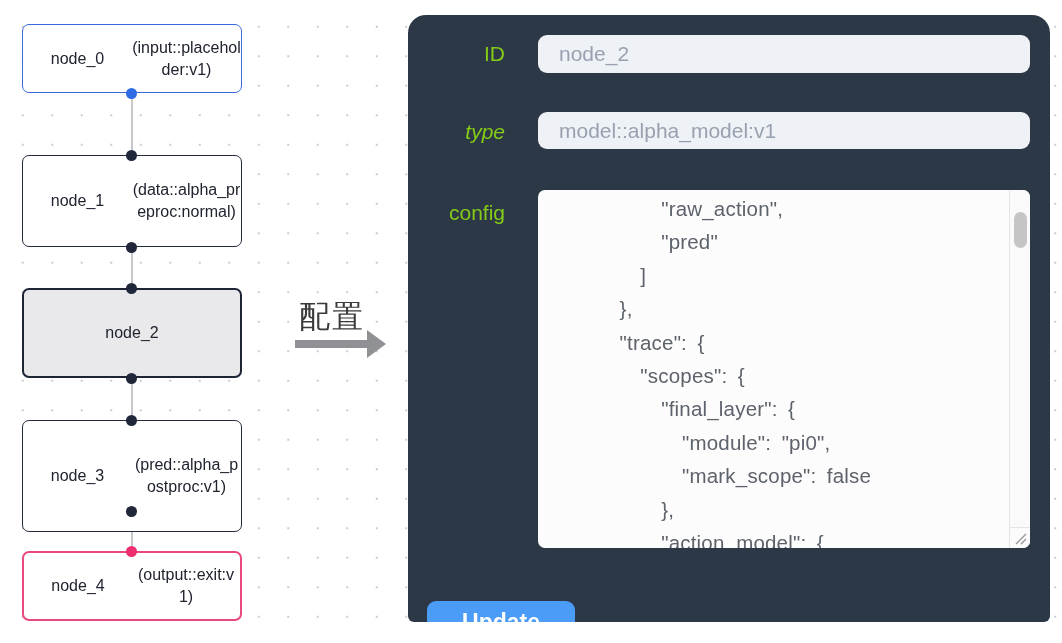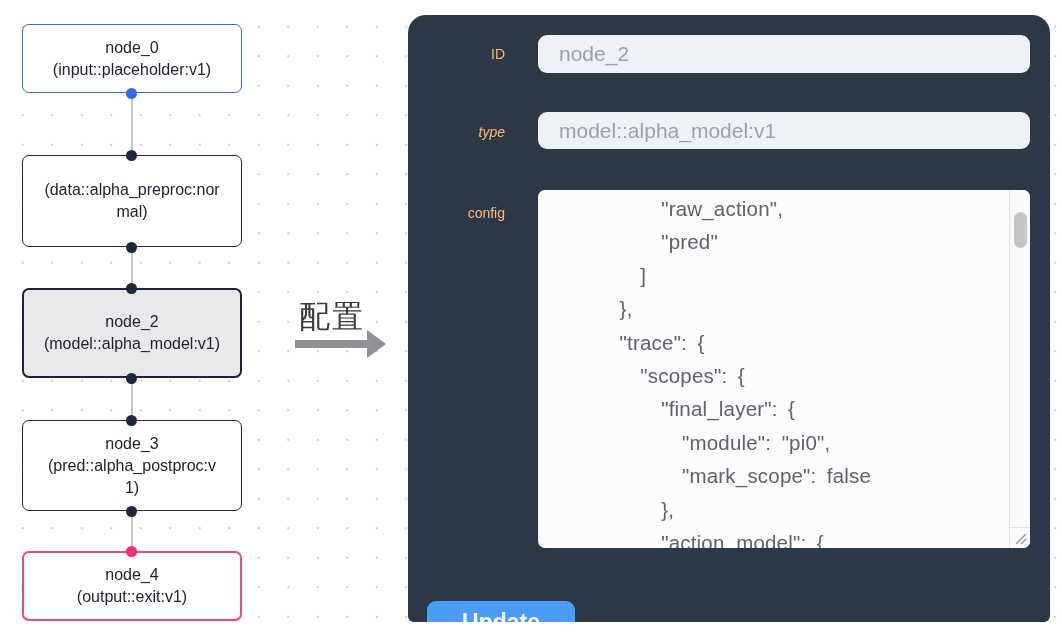--- a/index.html
+++ b/index.html
@@ -9,28 +9,28 @@
     background-color:#ffffff;
     background-image:radial-gradient(circle,#c9ccd2 1.3px,transparent 1.5px);
     background-size:29.5px 29.5px;
     background-position:8px 12px;
   }
   
   .edge{position:absolute;left:130.5px;width:2px;background:#c6c7cb;}
   .gnode{
     position:absolute;left:22px;width:220px;box-sizing:border-box;
     background:#ffffff;border:1.8px solid #232a3c;border-radius:7px;
-    display:flex;flex-direction:column;align-items:center;justify-content:center;
+    display:flex;flex-direction:row;align-items:center;justify-content:center;
     text-align:center;color:#20242f;font-size:16px;line-height:22px;
   }
   .gnode .ntext{width:182px;word-break:break-all;}
   .n0{top:24px;height:69px;border-color:#3b69d9;}
   .n1{top:155px;height:92px;}
   .n2{top:288px;height:90px;background:#e9e9eb;border-width:2.5px;border-color:#1d2435;}
-  .n3{top:420px;height:91px;align-items:center;}
+  .n3{top:420px;height:112px;align-items:center;}
   .n4{top:551px;height:70px;border-color:#ea4880;border-width:2px;}
   .port{position:absolute;left:126px;width:11px;height:11px;border-radius:50%;background:#20273a;}
   .port.blue{background:#2d6ce5;}
   .port.pink{background:#ee2e70;}
   
   .anno-label{
     position:absolute;left:299px;top:300px;width:100px;
     font-size:31px;font-weight:500;color:#3a3a3a;letter-spacing:2px;line-height:33px;
   }
   .arrow-shaft{position:absolute;left:295px;top:340px;width:73px;height:8px;background:#8f9194;}
@@ -38,21 +38,21 @@
     position:absolute;left:367px;top:330px;width:0;height:0;
     border-left:19px solid #8f9194;border-top:14px solid transparent;border-bottom:14px solid transparent;
   }
   
   .panel{
     position:absolute;left:408px;top:15px;width:642px;height:607px;
     background:#2d3847;border-radius:18px 18px 6px 6px;overflow:hidden;
   }
   .flabel{
     position:absolute;left:10px;width:87px;text-align:right;
-    color:#fdba74;font-size:14px;
+    color:#84cc16;font-size:21px;
   }
   .lbl-id{top:20px;line-height:38px;}
   .lbl-type{top:97px;line-height:40px;font-style:italic;}
   .lbl-config{top:183px;line-height:30px;}
   .pinput{
     position:absolute;left:130px;width:492px;box-sizing:border-box;
     background:#eef1f6;border:none;border-radius:9px;outline:none;
     color:#99a1b0;font-size:21px;padding:0 0 0 21px;
     font-family:"Liberation Sans",sans-serif;
   }
@@ -95,25 +95,25 @@
   <div class="edge" style="top:93px;height:62px;"></div>
   <div class="edge" style="top:247px;height:41px;"></div>
   <div class="edge" style="top:378px;height:42px;"></div>
   <div class="edge" style="top:511px;height:40px;"></div>
 
   <div class="gnode n0">
     <div class="ntext">node_0</div>
     <div class="ntext">(input::placeholder:v1)</div>
   </div>
   <div class="gnode n1">
+    <div class="ntext">node_1</div>
     <div class="ntext">(data::alpha_preproc:normal)</div>
   </div>
   <div class="gnode n2">
     <div class="ntext">node_2</div>
-    <div class="ntext">(model::alpha_model:v1)</div>
   </div>
   <div class="gnode n3">
     <div class="ntext">node_3</div>
     <div class="ntext">(pred::alpha_postproc:v1)</div>
   </div>
   <div class="gnode n4">
     <div class="ntext">node_4</div>
     <div class="ntext">(output::exit:v1)</div>
   </div>
 

